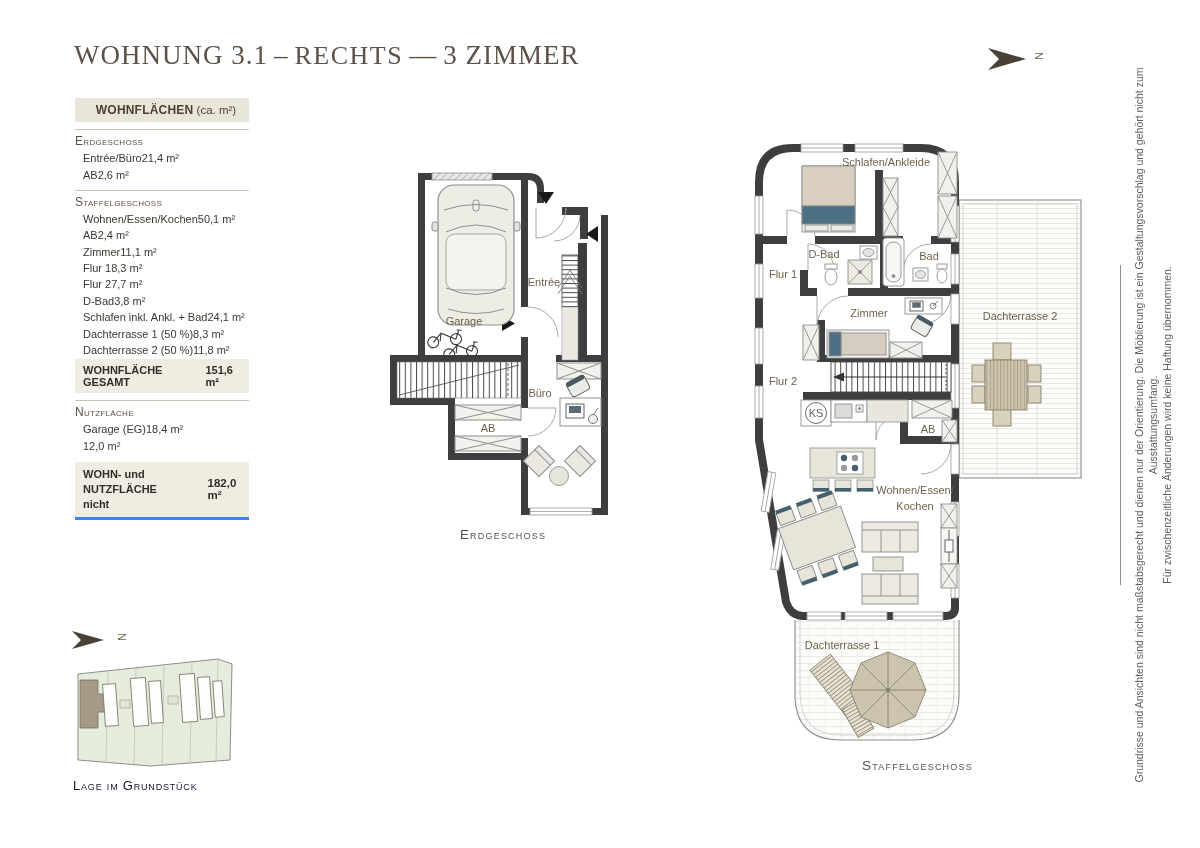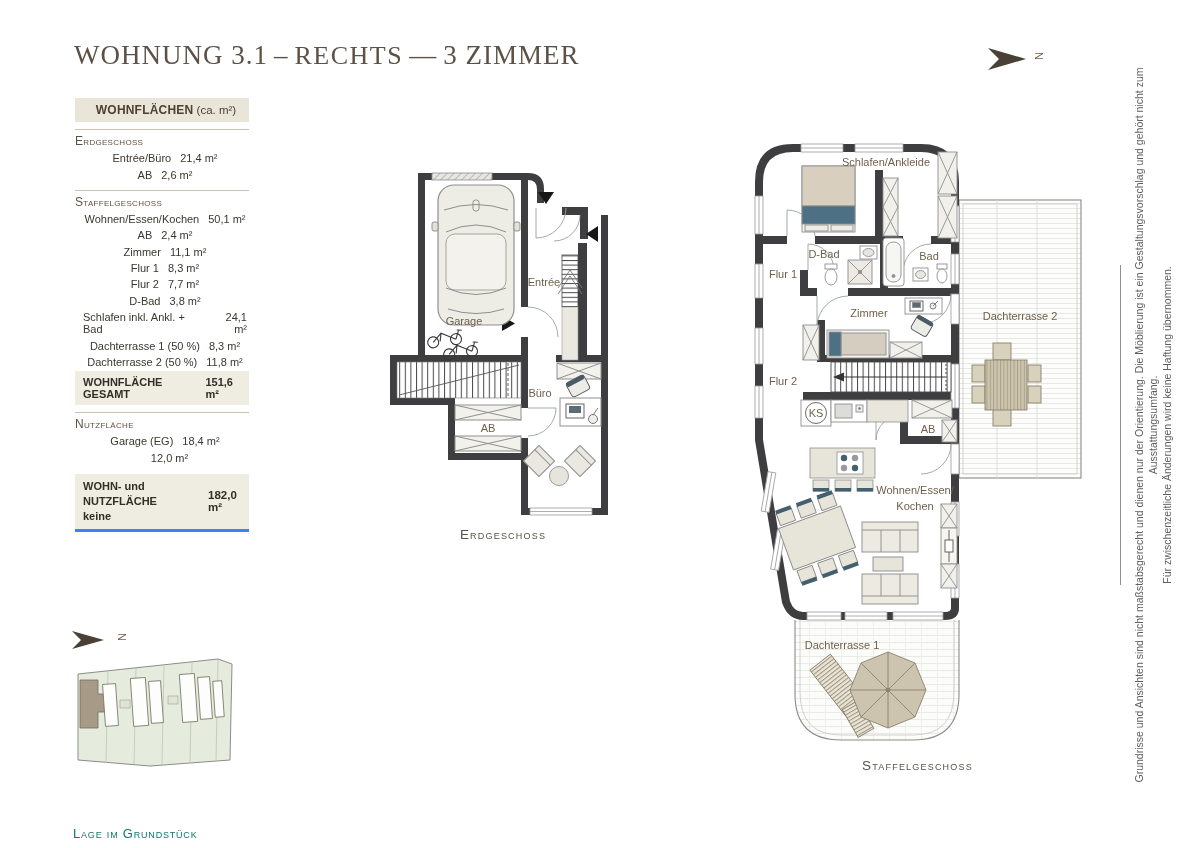--- a/index.html
+++ b/index.html
@@ -13,38 +13,38 @@
   
   .north{position:absolute;}
   #north-top{left:986px;top:44px;}
   
   #areas{position:absolute;left:75px;top:98px;width:174px;font-size:11px;color:#3b362e;}
   #areas .tbl-header{background:#e9e5d8;color:#4e4130;text-align:center;padding:5px 2px;
       font-size:11.5px;}
   #areas .tbl-header .b{font-weight:bold;font-size:12px;letter-spacing:.2px;margin-left:8px;}
   .sec-title{font-variant:small-caps;color:#5f5142;font-size:12px;letter-spacing:.3px;
       border-top:1px solid #c9c3b3;margin-top:7px;padding:4px 0 2px 0;}
-  .a-row{display:flex;justify-content:center;padding:2.2px 2px 2.2px 8px;gap:9px;}
+  .a-row{display:flex;justify-content:flex-start;padding:2.2px 2px 2.2px 8px;}
   .a-row .val{text-align:right;}
   .total-row{display:flex;justify-content:space-between;background:#efece2;font-weight:bold;
       color:#332e26;padding:5px 2px 5px 8px;margin-top:1px;}
   .total-row2{display:flex;justify-content:space-between;background:#efece2;font-weight:bold;
       color:#332e26;padding:5px 2px 5px 8px;margin-top:8px;border-bottom:3px solid #3b82f6;
       align-items:center;}
   .total-row2 .lbl{line-height:15px;}
   .total-row2 .val{font-size:11.5px;margin-left:36px;}
   
   .plan{position:absolute;}
   #plan-eg{left:388px;top:168px;}
   #plan-og{left:745px;top:138px;}
   .plan-caption{position:absolute;text-align:center;font-variant:small-caps;color:#56514b;
       font-size:13.5px;letter-spacing:1.2px;}
   #cap-eg{left:388px;top:527px;width:230px;}
   #cap-og{left:745px;top:758px;width:345px;}
-  #cap-site{position:absolute;left:73px;top:826px;font-variant:small-caps;color:#0f766e;
+  #cap-site{position:absolute;left:73px;top:778px;font-variant:small-caps;color:#0f172a;
       font-size:13px;letter-spacing:.8px;}
   svg text{font-family:"Liberation Sans",sans-serif;fill:#6e5f4b;font-size:11px;}
   
   #siteplan{position:absolute;left:68px;top:626px;}
   
   #disclaimer{position:absolute;left:1147px;top:425px;width:764px;height:30px;
       transform:translate(-50%,-50%) rotate(-90deg);text-align:center;
       font-size:10.5px;line-height:14px;color:#5e5e5e;}
   #foldmark{position:absolute;left:1120px;top:265px;width:1px;height:320px;background:#8e8e8e;}
 </style>
@@ -122,21 +122,21 @@
         <span>Garage (EG)</span>
         <span class="val">18,4 m²</span>
       </div>
     <div class="a-row">
         <span></span>
         <span class="val">12,0 m²</span>
       </div>
     <div class="total-row2">
       <span class="lbl">
         <span>WOHN- und</span><br>
-        <span>NUTZFLÄCHE keine</span>
+        <span>NUTZFLÄCHE nicht</span>
       </span>
       <span class="val">182,0 m²</span>
     </div>
   </div>
 
   <svg id="plan-eg" class="plan" width="230" height="380" viewBox="0 0 230 380">
     <defs>
       <pattern id="hatch" width="5" height="5" patternUnits="userSpaceOnUse" patternTransform="rotate(45)">
         <rect width="5" height="5" fill="#e6e6e2"></rect>
           <line x1="0" y1="0" x2="0" y2="5" stroke="#888" stroke-width="1"></line>

